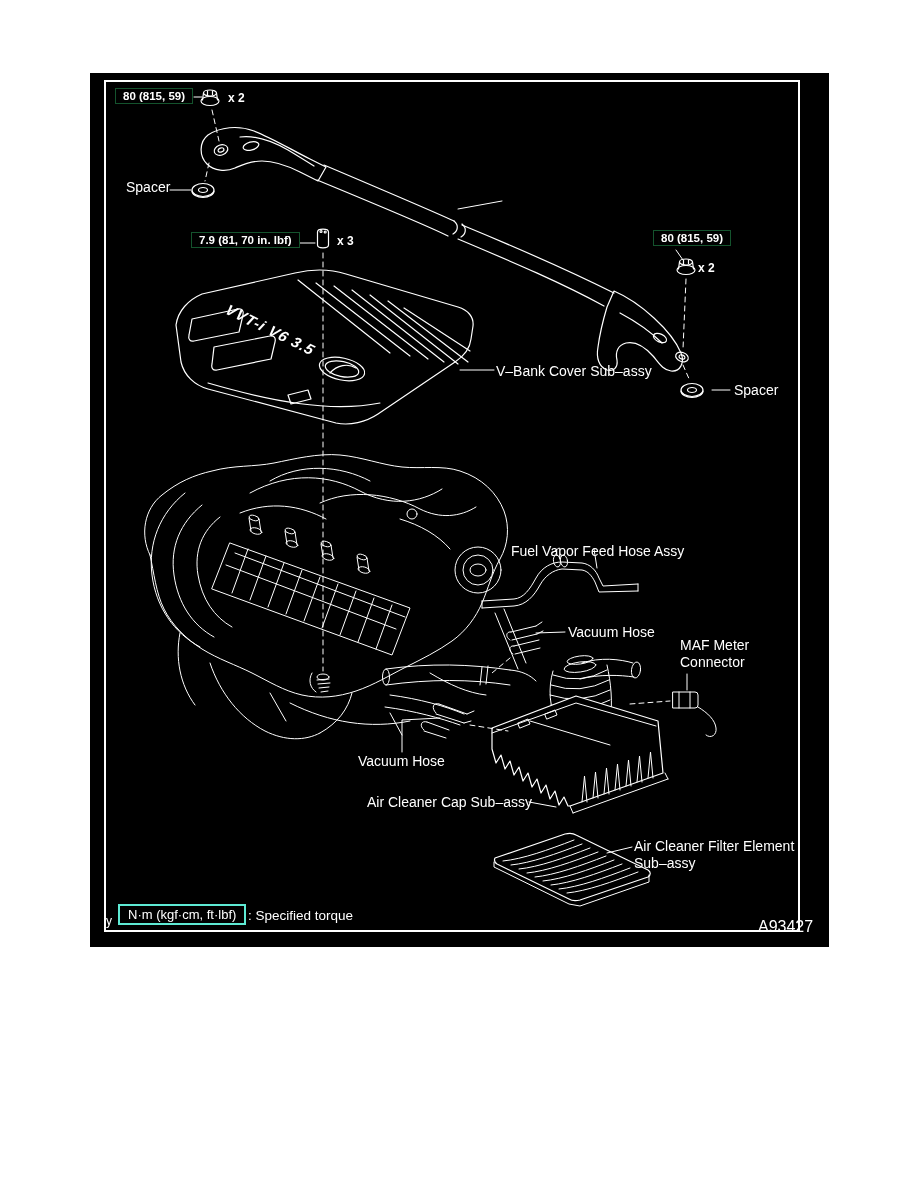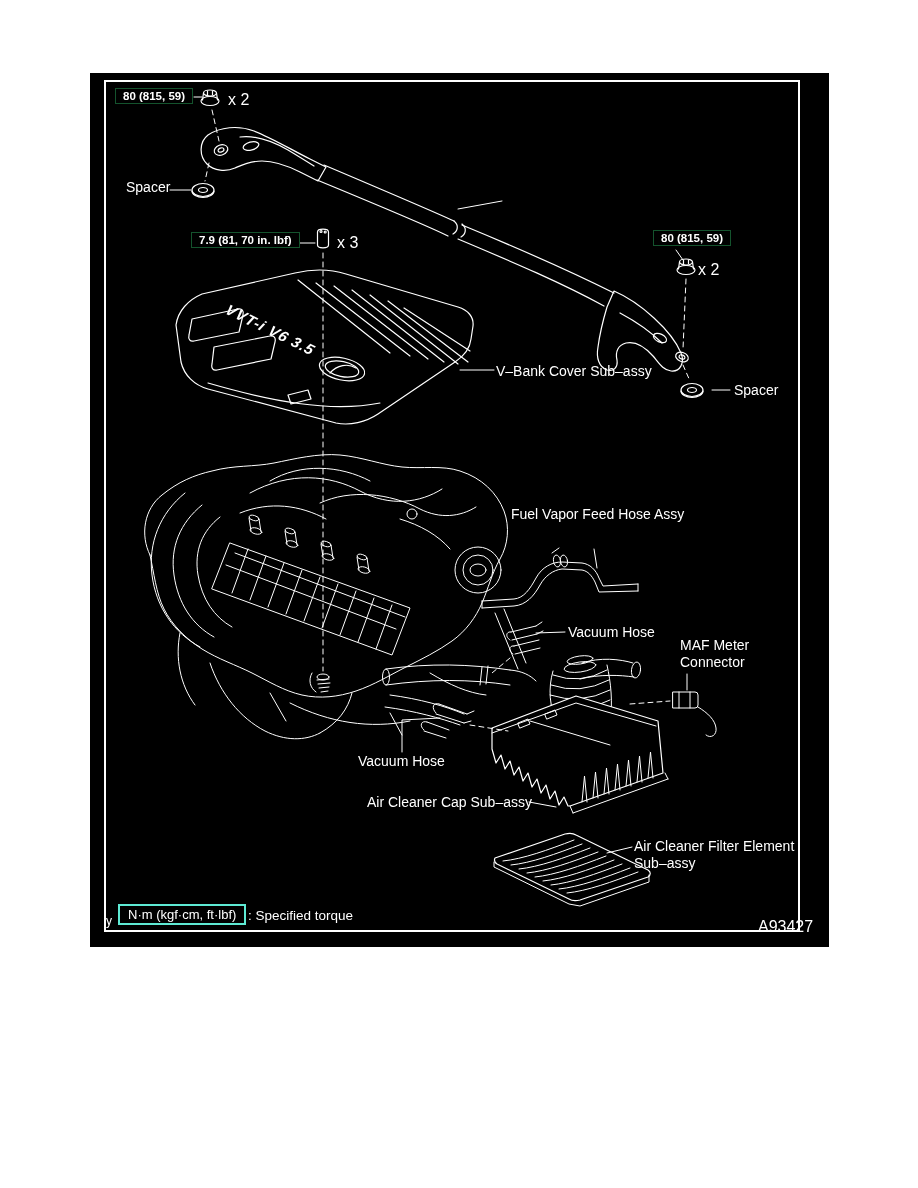--- a/index.html
+++ b/index.html
@@ -5,21 +5,21 @@
   html,body{margin:0;padding:0;background:#e8e8e8;}
   .page{position:relative;width:918px;height:1188px;background:#ffffff;margin:0 auto;
         font-family:"Liberation Sans",sans-serif;overflow:hidden;}
   .plate{position:absolute;left:90px;top:73px;width:739px;height:874px;background:#000;}
   .inner-border{position:absolute;left:14px;top:7px;width:692px;height:848px;
         border:2px solid #fff;}
   .plate svg{position:absolute;left:0;top:0;}
   .lbl{position:absolute;color:#fff;font-size:14px;line-height:17px;white-space:nowrap;}
   .torque-box{position:absolute;color:#fff;font-size:11.5px;font-weight:bold;
         border:1px solid #14532d;padding:1px 7px;background:#000;white-space:nowrap;}
-  .count{position:absolute;color:#fff;font-size:16px;white-space:nowrap;}
+  .count{position:absolute;color:#fff;font-size:12px;white-space:nowrap;font-weight:bold;}
   .legend-box{position:absolute;color:#fff;font-size:13px;border:2px solid #5eead4;
         padding:1px 8px;background:#000;white-space:nowrap;}
   .small{font-size:16px;}
   .corner{font-size:12px;}
   svg *{vector-effect:non-scaling-stroke;}
 </style>
 </head>
 <body>
 
 <div class="page">
@@ -305,21 +305,21 @@
     <div class="torque-box" style="left:101px;top:159px;">7.9 (81, 70 in. lbf)</div>
     <div class="count" style="left:247px;top:161px;">x 3</div>
 
     <div class="lbl" style="left:36px;top:106px;">Spacer</div>
 
 
     <div class="lbl" style="left:406px;top:290px;">V–Bank Cover Sub–assy</div>
 
     <div class="lbl" style="left:644px;top:309px;">Spacer</div>
 
-    <div class="lbl" style="left:421px;top:433px;">Fuel Vapor Feed Hose Assy</div>
+    <div class="lbl" style="left:421px;top:470px;">Fuel Vapor Feed Hose Assy</div>
 
     <div class="lbl" style="left:478px;top:551px;">Vacuum Hose</div>
 
     <div class="lbl" style="left:590px;top:564px;">
       <div>MAF Meter</div>
       <div>Connector</div>
     </div>
 
     <div class="lbl" style="left:268px;top:680px;">Vacuum Hose</div>
 

